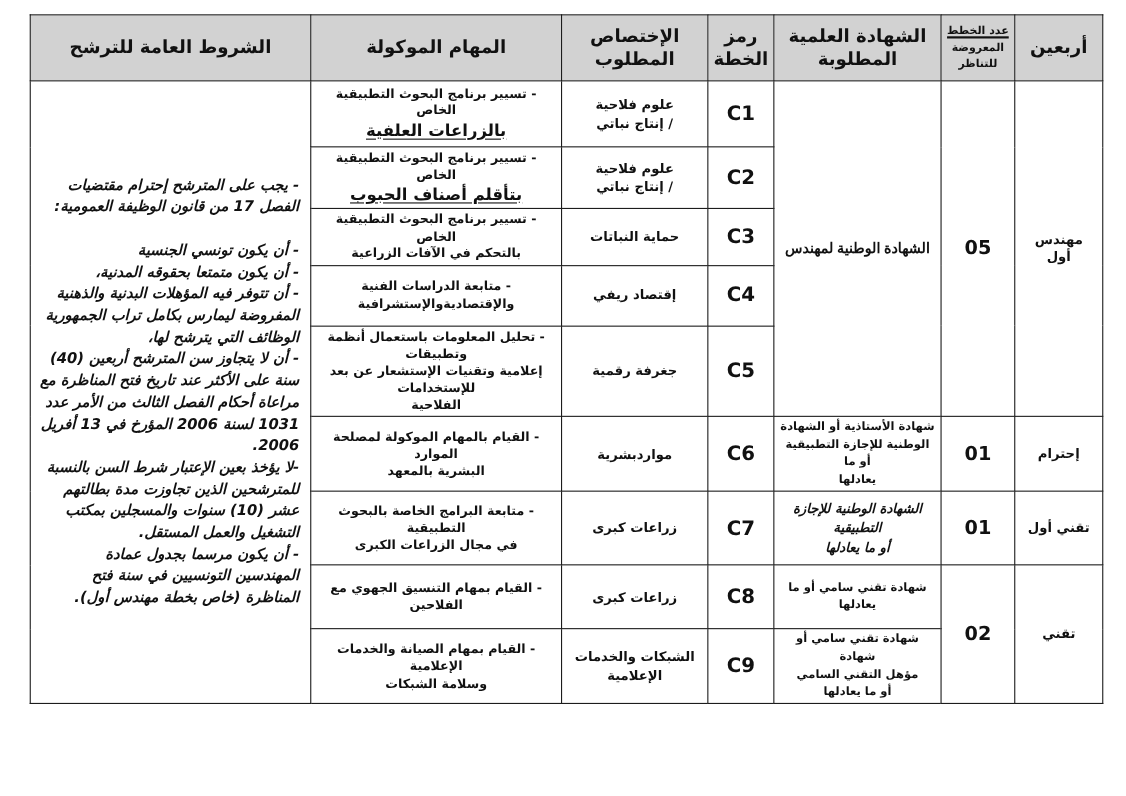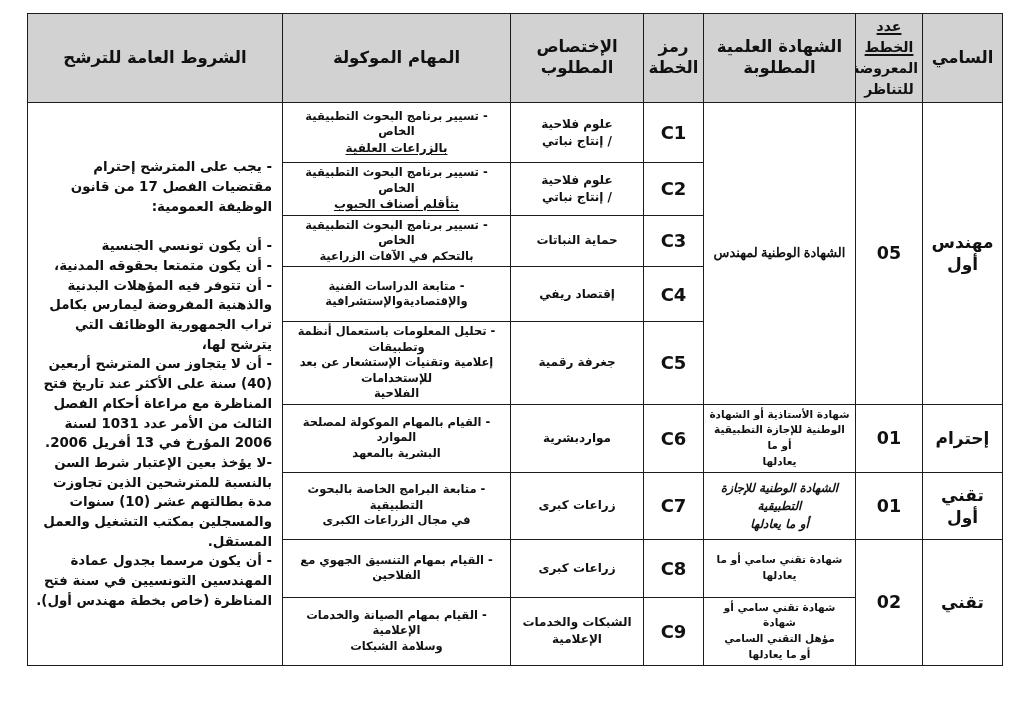--- a/index.html
+++ b/index.html
@@ -27,51 +27,52 @@
     vertical-align: middle;
     text-align: center;
     padding: 2px 4px;
     overflow: hidden;
   }
   .t th {
     background: #d2d2d2;
     font-size: 16.5px;
     line-height: 1.25;
   }
-  th.small { font-size: 14px; line-height: 1.5; }
+  th.small { font-size: 10px; line-height: 1.5; }
   .ml { white-space: pre-line; }
 
   tr.hr  { height: 60px; }
   tr.rc1 { height: 60px; }
   tr.rc2 { height: 50px; }
   tr.rc3 { height: 48px; }
   tr.rc4 { height: 55px; }
   tr.rc5 { height: 52px; }
   tr.rc6 { height: 65px; }
   tr.rc7 { height: 67px; }
   tr.rc8 { height: 58px; }
   tr.rc9 { height: 50px; }
 
   td.code  { font-size: 18px; }
   td.spec  { font-size: 12px; line-height: 1.4; }
   td.task  { font-size: 11.5px; line-height: 1.35; }
-  td.task .task-u { font-size: 12px; text-decoration: underline; }
+  td.task .task-u { font-size: 15px; text-decoration: underline; }
   .u { text-decoration: underline; text-decoration-thickness: 2px; text-underline-offset: 2px; }
 
-  td.rank   { font-size: 17px; line-height: 1.3; }
+  td.rank   { font-size: 12px; line-height: 1.3; }
   td.count  { font-size: 17.5px; text-align: center; }
   td.degree-main { font-size: 13px; font-family: Liberation Serif, serif; }
   td.degree-sm   { font-size: 10.5px; line-height: 1.5; }
   td.degree-md   { font-size: 12px;   line-height: 1.5; font-style: italic; }
 
   td.cond {
     text-align: right;
     font-size: 13.4px;
     line-height: 1.47;
     padding: 8px 10px 8px 6px;
+    font-style: italic;
   }
   td.cond p { margin: 0; }
   td.cond p.gap { margin-bottom: 20px; }
 </style>
 </head>
 <body>
 
 <div class="page">
   <table class="t">
     <colgroup>
@@ -79,21 +80,21 @@
         <col style="width:67px">
         <col style="width:152px">
         <col style="width:60px">
         <col style="width:133px">
         <col style="width:228px">
         <col style="width:255px">
     </colgroup>
 
     <tbody>
         <tr class="hr">
-      <th>السامي</th>
+      <th>أربعين</th>
       <th class="small"><span class="u">عدد الخطط</span><span class="ml">
 </span><span class="ml">المعروضة
 للتناظر</span></th>
       <th class="ml">الشهادة العلمية
 المطلوبة</th>
       <th class="ml">رمز
 الخطة</th>
       <th class="ml">الإختصاص
 المطلوب</th>
       <th>المهام الموكولة</th>

